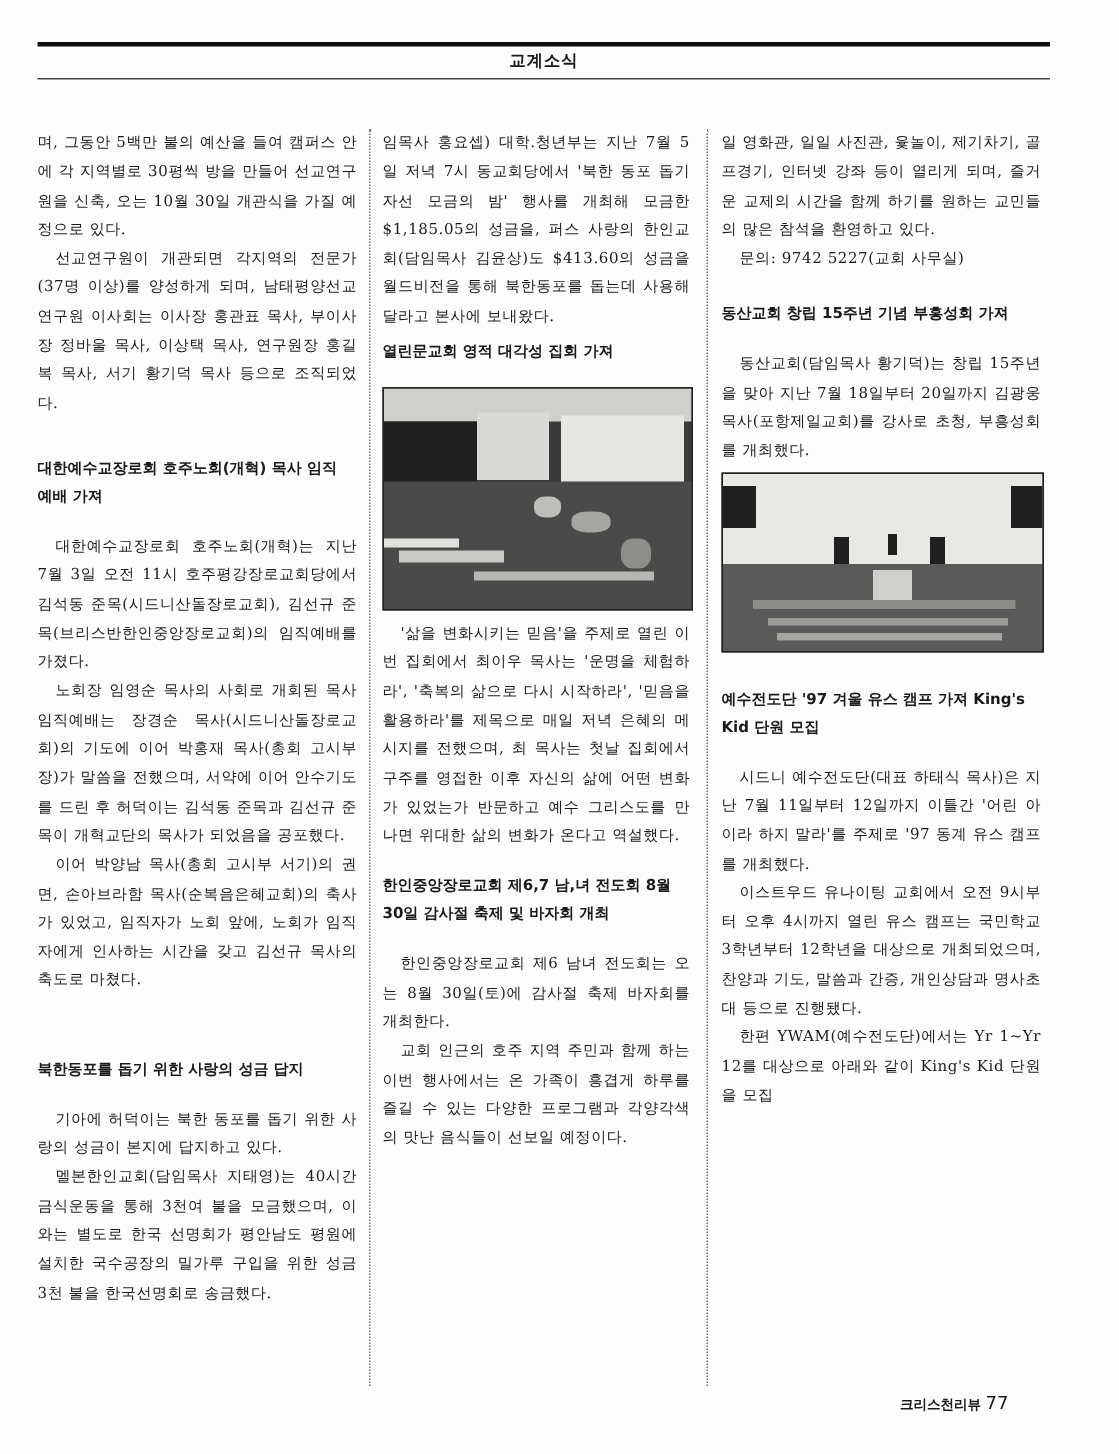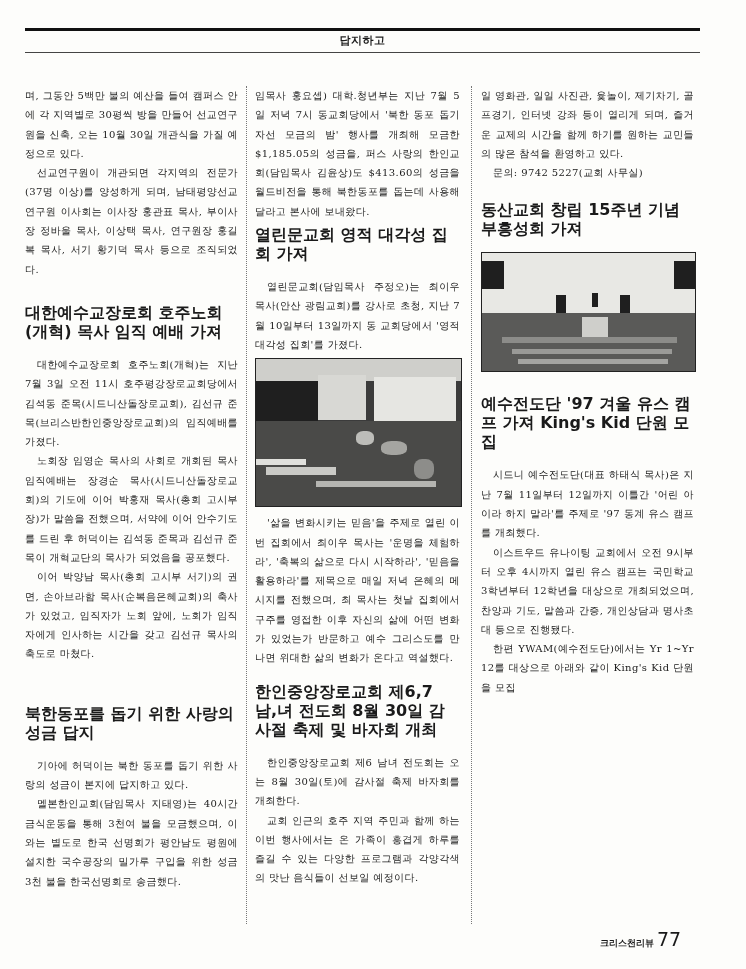--- a/index.html
+++ b/index.html
@@ -19,44 +19,44 @@
   .col3 { left: 481px; width: 213px; }
   .divider { position: absolute; top: 86px; width: 0; border-left: 1px dotted #777; height: 838px; }
   .div1 { left: 246px; }
   .div2 { left: 471px; }
   p.body {
     margin: 0; font-size: 10px; line-height: 19.3px; text-align: justify; text-align-last: left;
     letter-spacing: 0.4px;
   }
   p.body.indent { text-indent: 1.2em; }
   .headline {
-    font-family: "DejaVu Sans", "Liberation Sans", sans-serif; font-size: 16px; font-weight: bold;
+    font-family: "DejaVu Sans", "Liberation Sans", sans-serif; font-size: 10px; font-weight: bold;
     line-height: 19px; margin: 14px 0 14px 0; letter-spacing: 0;
   }
   .photo {
     position: relative; margin: 4px 0 6px 0; background: #3b3b3b; overflow: hidden;
     border: 1px solid #222;
   }
   .photo1 { width: 205px; height: 147px; }
   .photo2 { width: 213px; height: 118px; }
   .photo .wall { position: absolute; background: #d8d8d4; }
   .photo .dark { position: absolute; background: #1f1f1f; }
   .photo .mid { position: absolute; background: #6a6a68; }
   .photo .light { position: absolute; background: #bdbdb9; border-radius: 40%; }
   .footer {
     position: absolute; left: 600px; top: 928px; font-family: "DejaVu Sans", "Liberation Sans", sans-serif;
     font-size: 9px; font-weight: bold;
   }
-  .footer .num { font-size: 19px; font-weight: normal; margin-left: 3px; }
+  .footer .num { font-size: 12px; font-weight: normal; margin-left: 3px; }
 </style>
 </head>
 <body>
 
 <div class="rule-top"></div>
-<div class="section-title">답지하고</div>
+<div class="section-title">교계소식</div>
 <div class="rule-under"></div>
 
 <div class="divider div1"></div>
 <div class="divider div2"></div>
 
 <div class="col col1">
   <p class="body">며, 그동안 5백만 불의 예산을 들여 캠퍼스 안에 각 지역별로 30평씩 방을 만들어 선교연구원을 신축, 오는 10월 30일 개관식을 가질 예정으로 있다.</p>
   <p class="body indent">선교연구원이 개관되면 각지역의 전문가(37명 이상)를 양성하게 되며, 남태평양선교연구원 이사회는 이사장 홍관표 목사, 부이사장 정바울 목사, 이상택 목사, 연구원장 홍길복 목사, 서기 황기덕 목사 등으로 조직되었다.</p>
 
   <div class="headline" style="margin-top:24px">대한예수교장로회 호주노회(개혁) 목사 임직 예배 가져</div>
@@ -67,21 +67,20 @@
   <div class="headline" style="margin-top:40px">북한동포를 돕기 위한 사랑의 성금 답지</div>
   <p class="body indent">기아에 허덕이는 북한 동포를 돕기 위한 사랑의 성금이 본지에 답지하고 있다.</p>
   <p class="body indent">멜본한인교회(담임목사 지태영)는 40시간 금식운동을 통해 3천여 불을 모금했으며, 이와는 별도로 한국 선명회가 평안남도 평원에 설치한 국수공장의 밀가루 구입을 위한 성금 3천 불을 한국선명회로 송금했다.</p>
 
 </div>
 
 <div class="col col2">
   <p class="body">임목사 홍요셉) 대학.청년부는 지난 7월 5일 저녁 7시 동교회당에서 '북한 동포 돕기 자선 모금의 밤' 행사를 개최해 모금한 $1,185.05의 성금을, 퍼스 사랑의 한인교회(담임목사 김윤상)도 $413.60의 성금을 월드비전을 통해 북한동포를 돕는데 사용해 달라고 본사에 보내왔다.</p>
 
   <div class="headline" style="margin-top:4px">열린문교회 영적 대각성 집회 가져</div>
-  <p class="body indent">열린문교회(담임목사 주정오)는 최이우 목사(안산 광림교회)를 강사로 초청, 지난 7월 10일부터 13일까지 동 교회당에서 '영적 대각성 집회'를 가졌다.</p>
   <div class="photo photo1" title="집회 사진 - 강단과 회중">
     <div class="wall" style="left:0;top:0;width:205px;height:22px;background:#cfcfcb;"></div>
     <div class="wall" style="left:62px;top:16px;width:48px;height:45px;"></div>
     <div class="wall" style="left:118px;top:18px;width:82px;height:46px;background:#e6e6e2;"></div>
     <div class="dark" style="left:0;top:22px;width:62px;height:60px;"></div>
     <div class="mid" style="left:0;top:62px;width:205px;height:85px;background:#4a4a48;"></div>
     <div class="light" style="left:100px;top:72px;width:18px;height:14px;"></div>
     <div class="light" style="left:125px;top:82px;width:26px;height:14px;background:#a5a5a1;"></div>
     <div class="wall" style="left:0;top:100px;width:50px;height:6px;background:#e0e0dc;"></div>
     <div class="wall" style="left:10px;top:108px;width:70px;height:8px;background:#cacac6;"></div>
@@ -94,20 +93,21 @@
   <p class="body indent">한인중앙장로교회 제6 남녀 전도회는 오는 8월 30일(토)에 감사절 축제 바자회를 개최한다.</p>
   <p class="body indent">교회 인근의 호주 지역 주민과 함께 하는 이번 행사에서는 온 가족이 흥겹게 하루를 즐길 수 있는 다양한 프로그램과 각양각색의 맛난 음식들이 선보일 예정이다.</p>
 
 </div>
 
 <div class="col col3">
   <p class="body">일 영화관, 일일 사진관, 윷놀이, 제기차기, 골프경기, 인터넷 강좌 등이 열리게 되며, 즐거운 교제의 시간을 함께 하기를 원하는 교민들의 많은 참석을 환영하고 있다.</p>
   <p class="body indent">문의: 9742 5227(교회 사무실)</p>
 
   <div class="headline" style="margin-top:18px">동산교회 창립 15주년 기념 부흥성회 가져</div>
+  <p class="body indent">동산교회(담임목사 황기덕)는 창립 15주년을 맞아 지난 7월 18일부터 20일까지 김광웅 목사(포항제일교회)를 강사로 초청, 부흥성회를 개최했다.</p>
   <div class="photo photo2" title="부흥성회 사진 - 예배당 전경">
     <div class="wall" style="left:0;top:0;width:213px;height:60px;background:#e8e8e4;"></div>
     <div class="dark" style="left:0;top:8px;width:22px;height:28px;"></div>
     <div class="dark" style="left:192px;top:8px;width:21px;height:28px;"></div>
     <div class="dark" style="left:74px;top:42px;width:10px;height:22px;"></div>
     <div class="dark" style="left:138px;top:42px;width:10px;height:22px;"></div>
     <div class="dark" style="left:110px;top:40px;width:6px;height:14px;"></div>
     <div class="mid" style="left:0;top:60px;width:213px;height:58px;background:#5a5a58;"></div>
     <div class="wall" style="left:100px;top:64px;width:26px;height:20px;background:#cfcfcb;"></div>
     <div class="mid" style="left:20px;top:84px;width:175px;height:6px;background:#8c8c89;"></div>

